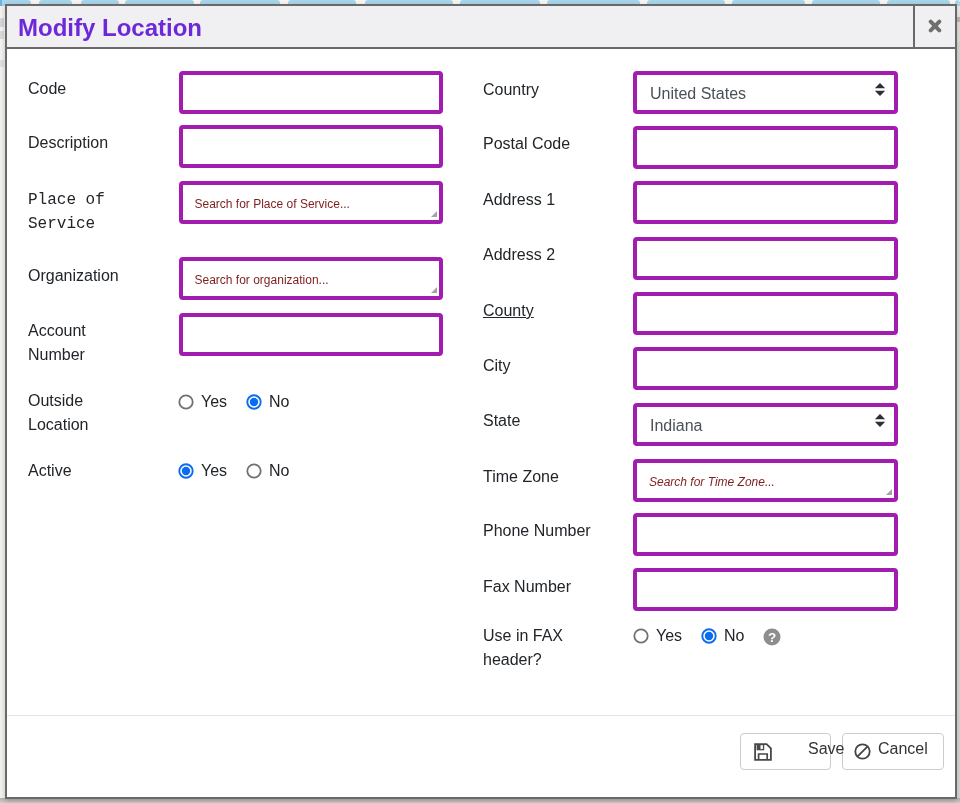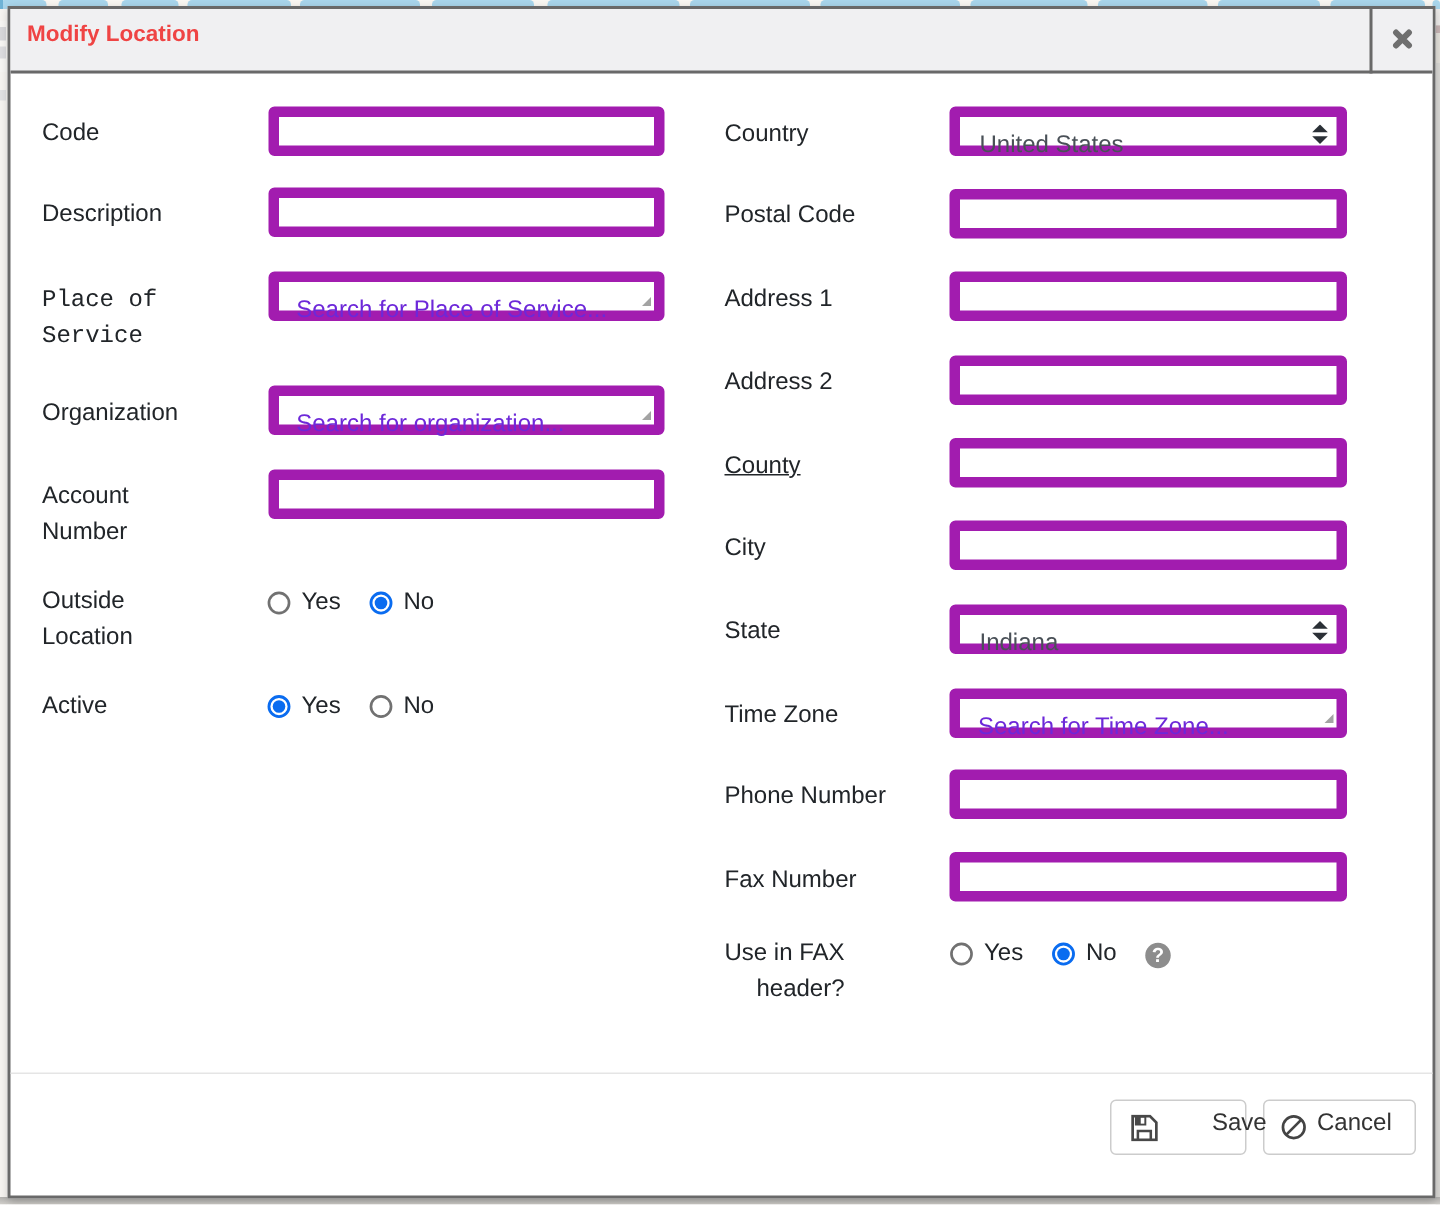--- a/index.html
+++ b/index.html
@@ -10,26 +10,26 @@
   .topstrip { left:0; top:0; width:960px; height:6px; background:#faf7f2; }
   .tab { position:absolute; top:0; height:6px; background:#a9d6ec; border-radius:3px 3px 0 0; }
   .leftstrip { left:0; top:6px; width:5px; height:797px; background:#f6f4f1; }
   .rightstrip { left:956.5px; top:6px; width:3.5px; height:797px; background:#dbdad7; }
   .botstrip { left:0; top:798px; width:960px; height:5px; background:linear-gradient(#b3b2b0,#d2d0cc); }
   
   .modalbox { left:5px; top:4px; width:951.5px; height:794.5px; background:#fff;
     border:2px solid #696969; box-shadow:0 2px 6px rgba(0,0,0,.22); }
   .mhead { left:7px; top:6px; width:947.5px; height:43px; background:#f0f0f2;
     border-bottom:2px solid #696969; }
-  .mtitle { left:18px; top:14px; font-size:15px; font-weight:bold; color:#ef4444; }
+  .mtitle { left:18px; top:14px; font-size:24px; font-weight:bold; color:#6d28d9; }
   .mclose { left:913px; top:6px; width:41.5px; height:43px; border-left:2px solid #696969; }
   
   .lbl { font-size:16px; line-height:24px; color:#212529; }
-  .inp { background:#fff; border:7px solid #a21caf; border-radius:4px; height:33px; }
-  .ph { position:absolute; left:12px; top:7px; font-size:16px; line-height:24px; color:#6d28d9; }
+  .inp { background:#fff; border:4px solid #a21caf; border-radius:4px; height:43px; }
+  .ph { position:absolute; left:12px; top:7px; font-size:12px; line-height:24px; color:#7f1d1d; }
   .sval { position:absolute; left:13px; top:7px; font-size:16px; line-height:24px; color:#495057; }
   .grip { position:absolute; right:2px; bottom:3px; width:0; height:0;
     border-left:6px solid transparent; border-bottom:6px solid #a3a3a3; }
   .rtxt { font-size:16px; line-height:24px; color:#212529; }
   .footline { left:7px; top:715px; width:947.5px; height:1px; background:#e5e5e5; }
   .btn { background:#fff; border:1px solid #ccc; border-radius:4px; height:37px;
     font-size:16px; color:#333; text-align:center; }
 </style>
 </head>
 <body>
@@ -93,34 +93,34 @@
   <div class="abs lbl" style="left:483px; top:78px;">Country</div>
   <div class="abs lbl" style="left:483px; top:132px;">Postal Code</div>
   <div class="abs lbl" style="left:483px; top:188px;">Address 1</div>
   <div class="abs lbl" style="left:483px; top:243px;">Address 2</div>
   <div class="abs lbl" style="left:483px; top:299px;text-decoration:underline;">County</div>
   <div class="abs lbl" style="left:483px; top:354px;">City</div>
   <div class="abs lbl" style="left:483px; top:409px;">State</div>
   <div class="abs lbl" style="left:483px; top:465px;">Time Zone</div>
   <div class="abs lbl" style="left:483px; top:519px;">Phone Number</div>
   <div class="abs lbl" style="left:483px; top:575px;">Fax Number</div>
-  <div class="abs lbl" style="left:483px; top:624px;text-align:right;">Use in FAX<br>header?</div>
+  <div class="abs lbl" style="left:483px; top:624px;">Use in FAX<br>header?</div>
 
   <div class="abs inp" style="left:633px; top:71px; width:265px;">
       <span class="sval">United States</span>
     </div>
   <div class="abs inp" style="left:633px; top:125.5px; width:265px;"></div>
   <div class="abs inp" style="left:633px; top:181px; width:265px;"></div>
   <div class="abs inp" style="left:633px; top:236.5px; width:265px;"></div>
   <div class="abs inp" style="left:633px; top:292px; width:265px;"></div>
   <div class="abs inp" style="left:633px; top:347px; width:265px;"></div>
   <div class="abs inp" style="left:633px; top:402.5px; width:265px;">
       <span class="sval">Indiana</span>
     </div>
-  <div class="abs inp" style="left:633px; top:458.5px; width:265px;">
+  <div class="abs inp" style="left:633px; top:458.5px; width:265px;font-style:italic;">
       <span class="ph">Search for Time Zone...</span>
       <span class="grip"></span>
     </div>
   <div class="abs inp" style="left:633px; top:512.5px; width:265px;"></div>
   <div class="abs inp" style="left:633px; top:568px; width:265px;"></div>
 
   <svg class="abs" style="left:874px; top:83px;" width="12" height="13" viewBox="0 0 12 13">
     <polygon points="6,0 11.2,5.2 0.8,5.2" fill="#2b3036"></polygon>
     <polygon points="6,13 11.2,7.8 0.8,7.8" fill="#2b3036"></polygon>
   </svg>

